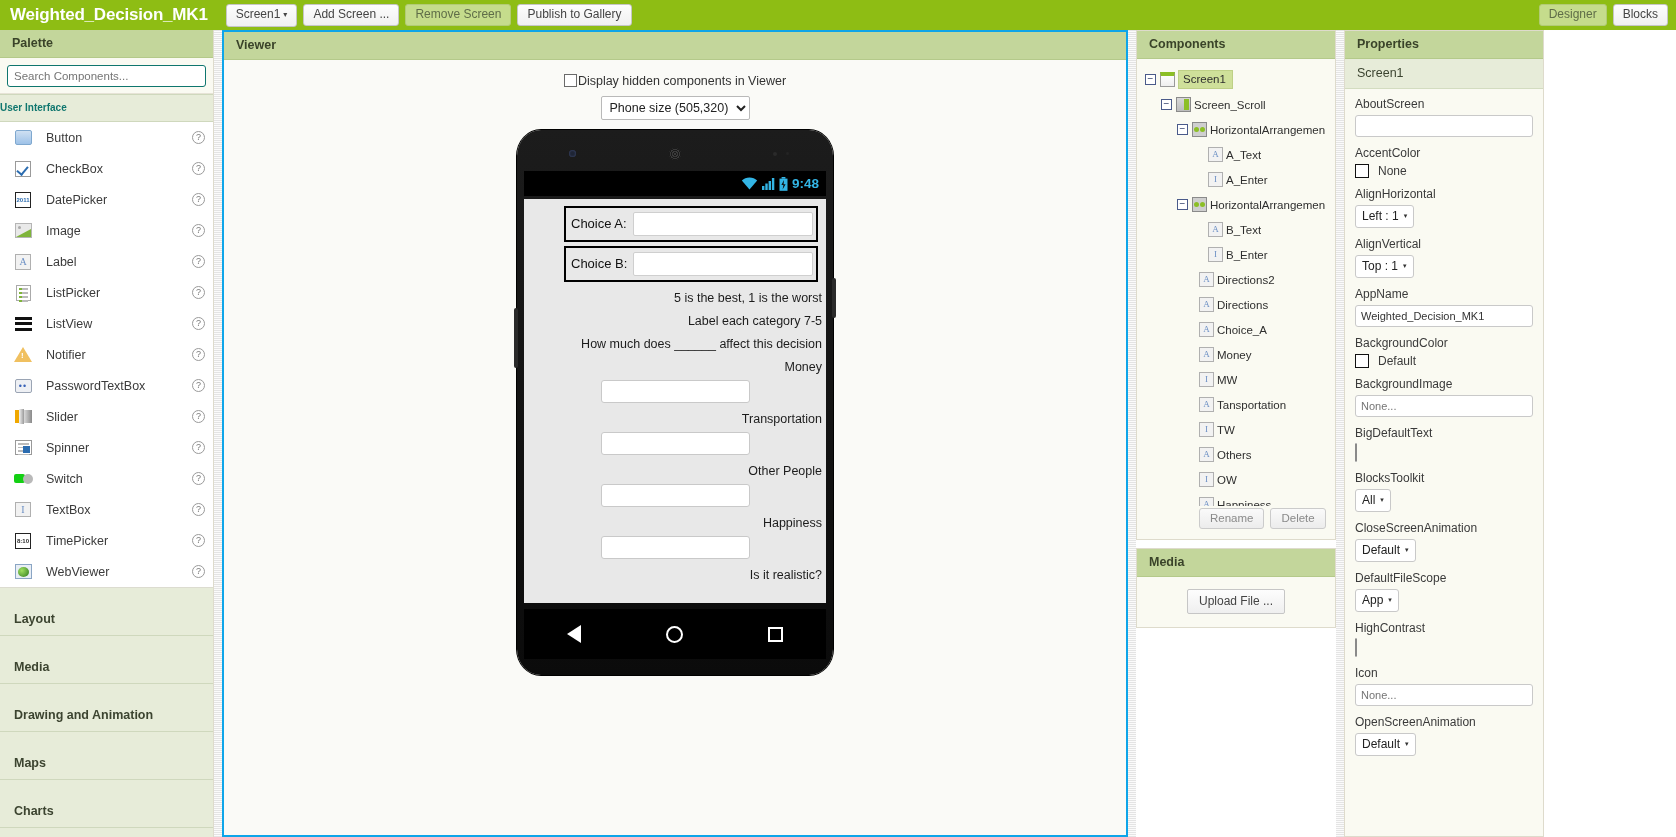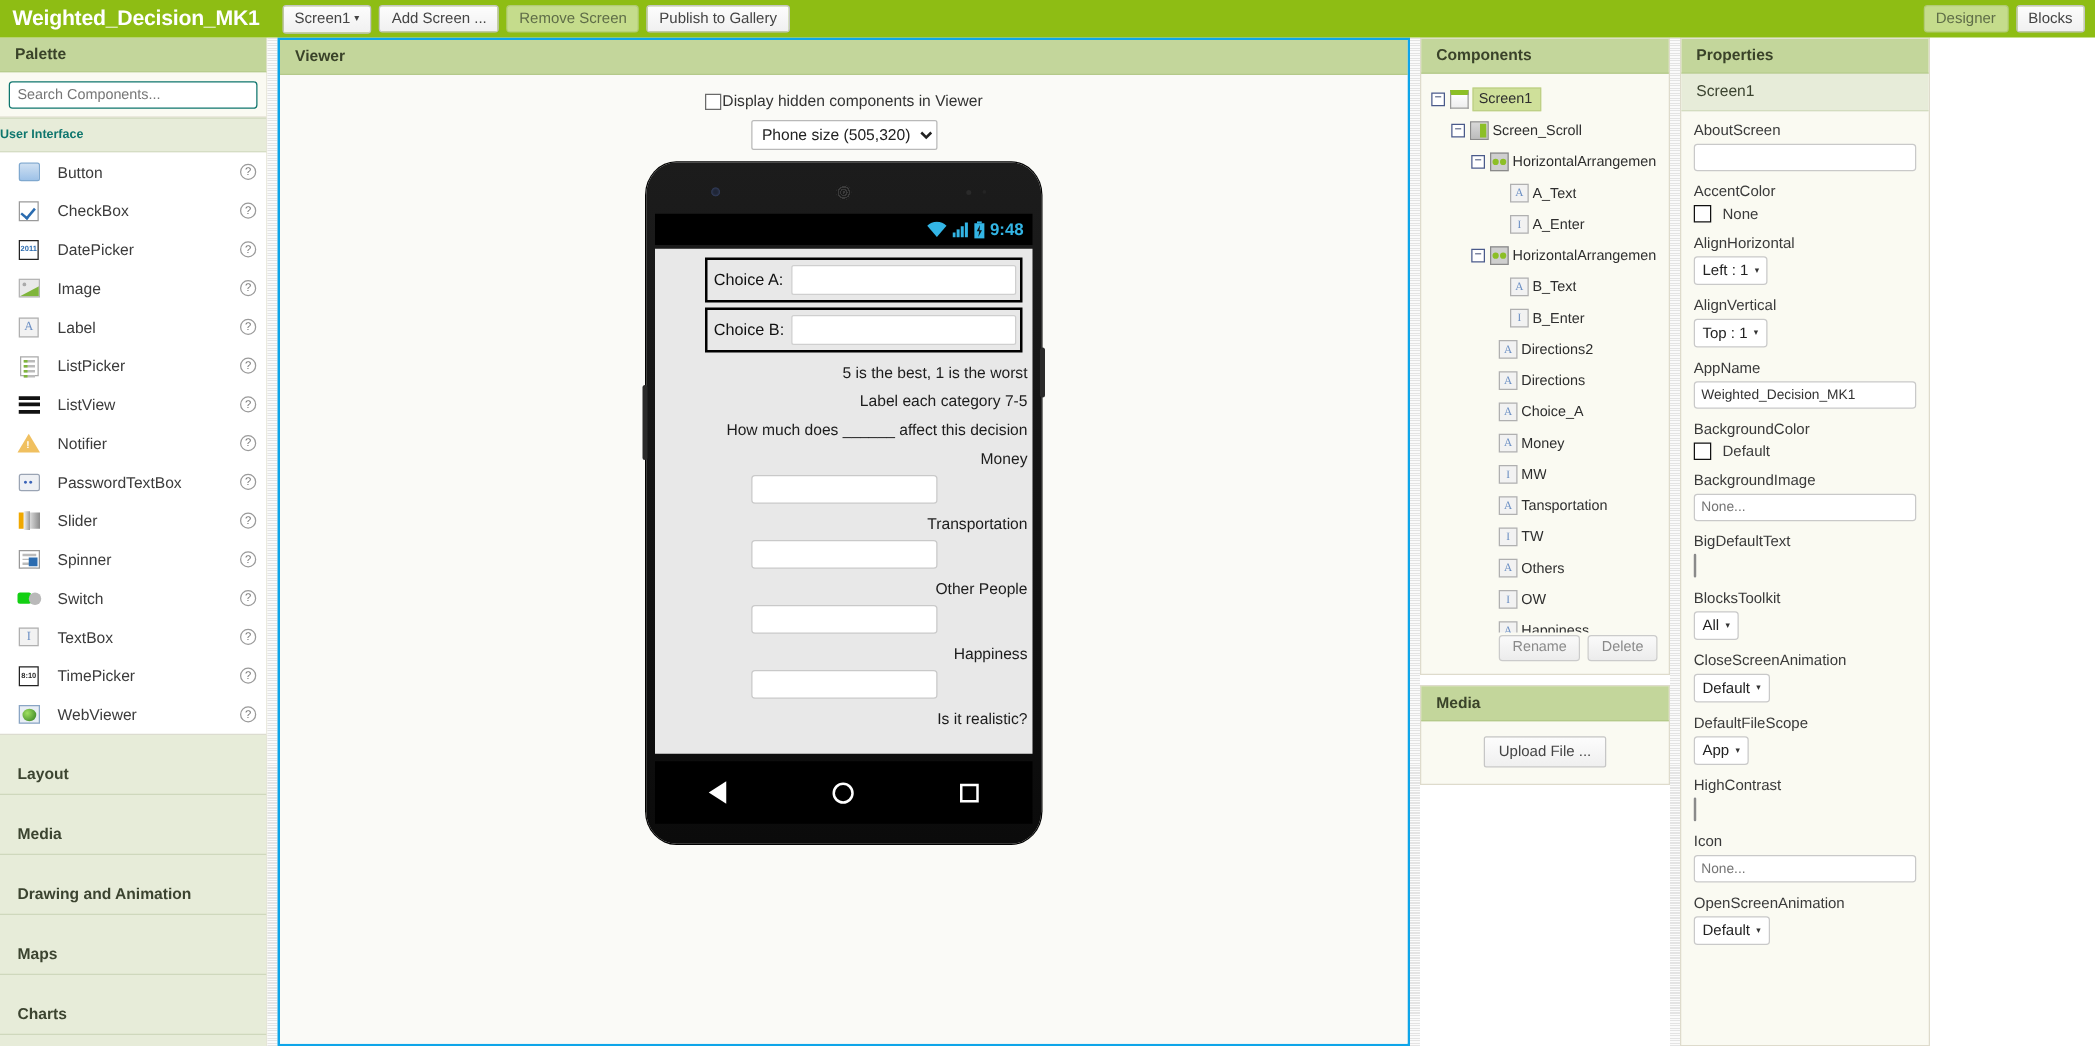--- a/index.html
+++ b/index.html
@@ -180,21 +180,21 @@
   }
   #viewer-body {
     flex: 1;
     background: #fafaf7;
     display: flex;
     flex-direction: column;
     align-items: center;
     padding-top: 14px;
     overflow: hidden;
   }
-  #hidden-check-row { display: flex; align-items: flex-end; font-size: 12.5px; color: #333; margin-bottom: 8px; }
+  #hidden-check-row { display: flex; align-items: flex-start; font-size: 12.5px; color: #333; margin-bottom: 8px; }
   #hidden-check { width:13px;height:13px;border:1px solid #6a6a6a;background:#fff;margin:0 1px 0 0; flex:none;}
   #size-select {
     font-family: "Liberation Sans", sans-serif;
     font-size: 12.5px;
     padding: 3px 4px;
     border: 1px solid #b9b9b9;
     border-radius: 2px;
     background: #fff;
     color: #222;
     margin-bottom: 10px;

